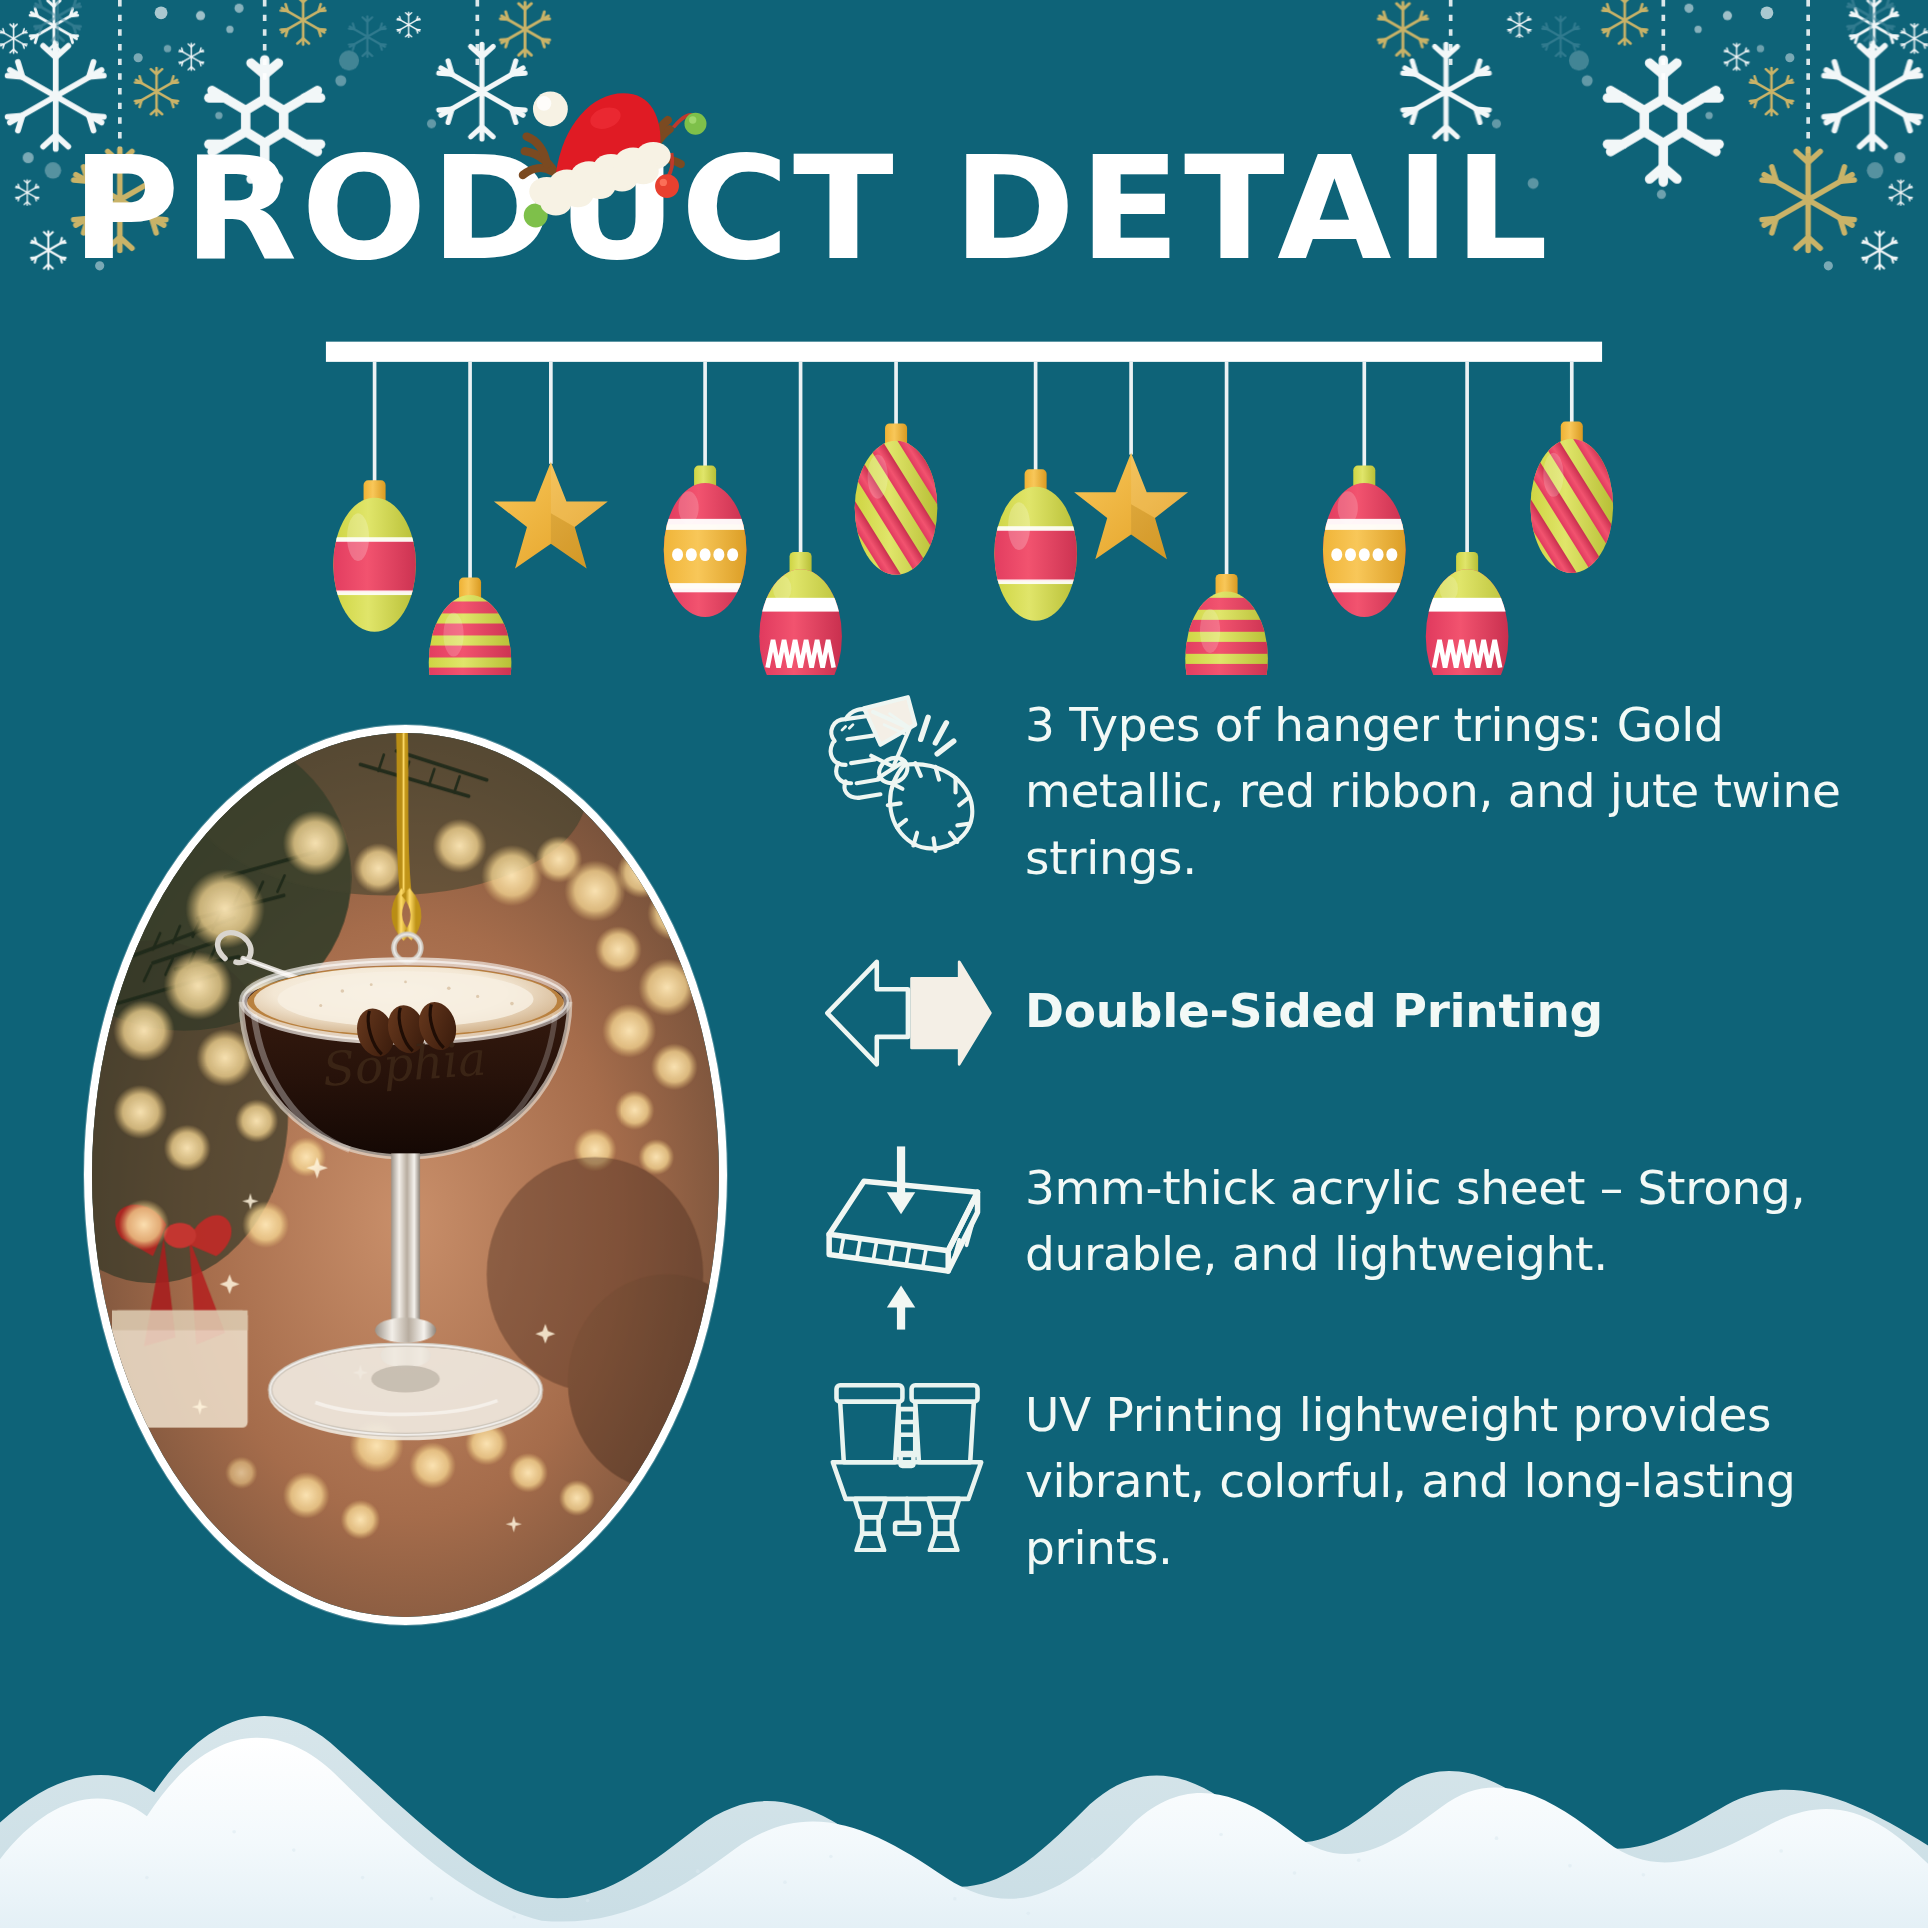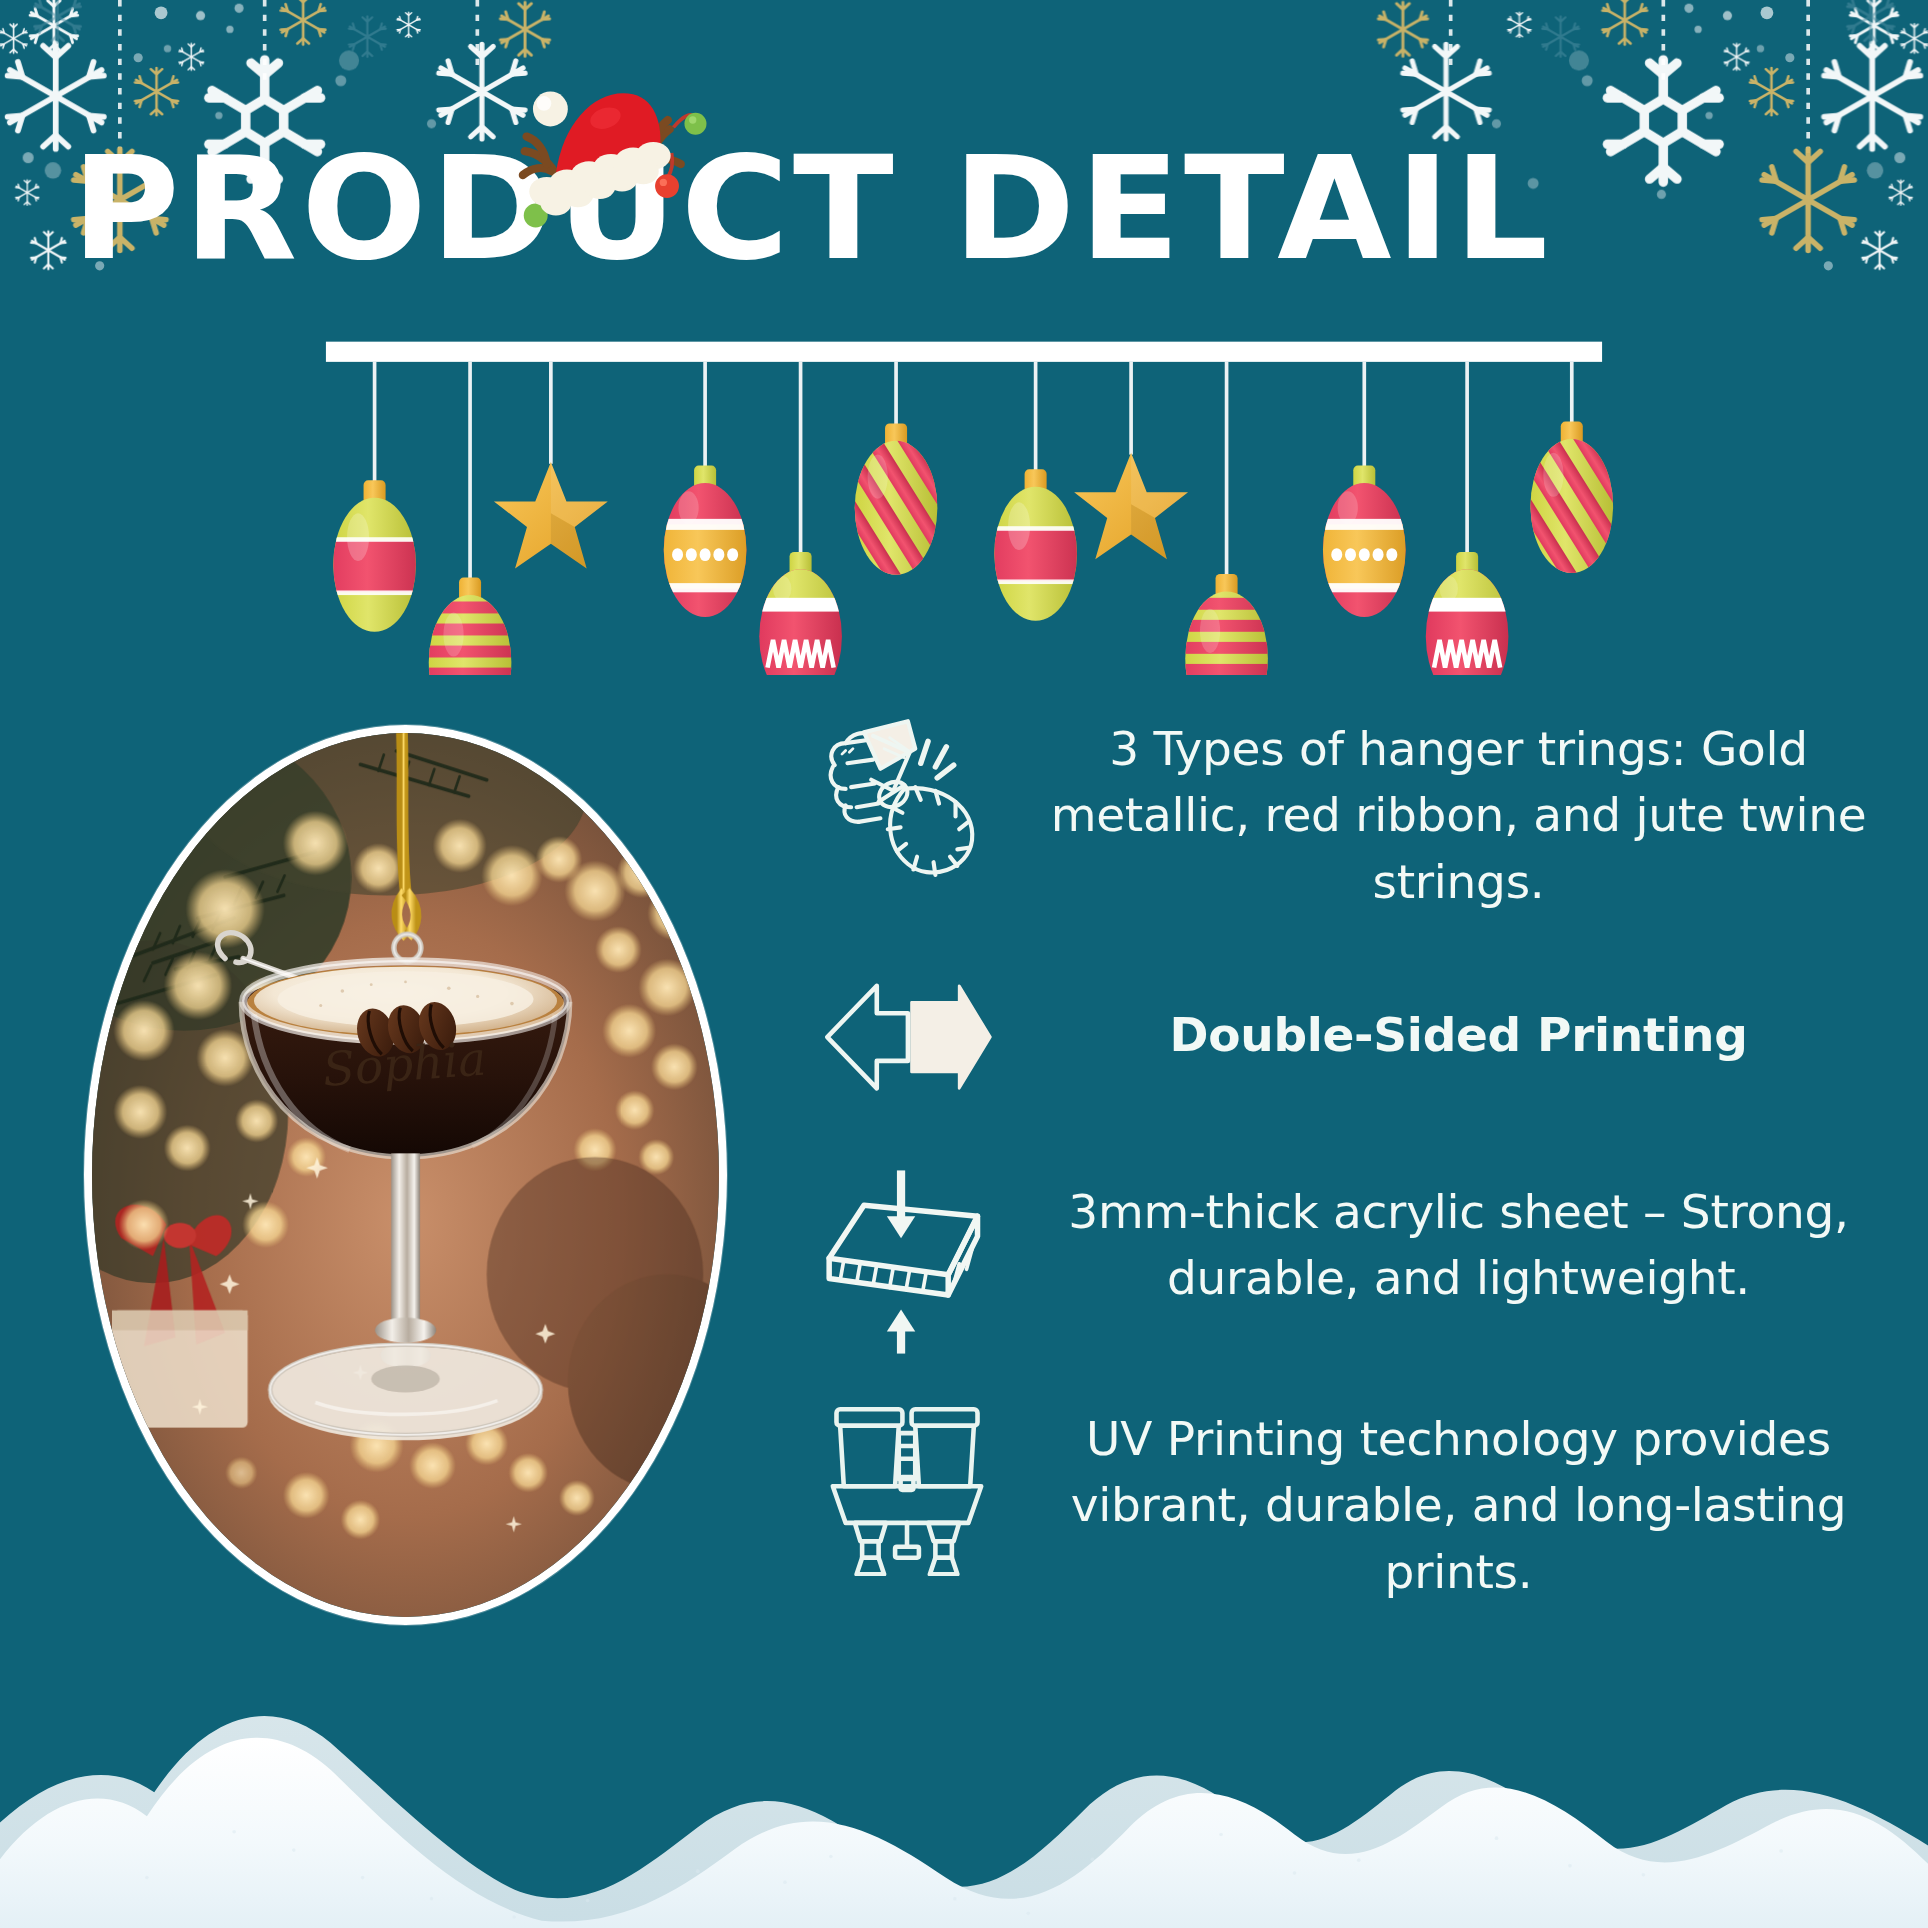--- a/index.html
+++ b/index.html
@@ -45,23 +45,22 @@
     border-radius:50% / 50%;
     border:8.3px solid #ffffff;
     overflow:hidden;
     box-shadow:0 0 0 0.9px rgba(255,255,255,.25);
   }
   .product-oval svg { display:block; width:100%; height:100%; }
 
   
   .features {
     position:absolute;
-    left:808px; top:712px;
+    left:808px; top:688px;
     width:1084px;
-    text-align:center;
   }
   .feature {
     display:flex;
     align-items:flex-start;
     margin-bottom:53px;
     min-height:174px;
   }
   .feature .ic {
     flex:0 0 197px;
     height:174px;
@@ -777,21 +776,21 @@
 
           <path d="M118 132 L 152 132 L 146 152 L 124 152 Z"></path>
           <path d="M126 152 L 144 152 L 144 170 L 126 170 Z"></path>
           <path d="M120 188 L 150 188 L 144 170 L 126 170 Z"></path>
 
           <line x1="95" y1="132" x2="95" y2="158"></line>
           <rect x="82" y="158" width="26" height="12" rx="2"></rect>
         </g>
       </svg>
     </div>
-    <div class="txt">UV Printing technology provides vibrant, durable, and long-lasting prints.</div>
+    <div class="txt">UV Printing lightweight provides vibrant, colorful, and long-lasting prints.</div>
   </div>
 </div>
 
 <div class="snow-drift">
   <svg viewBox="0 0 2100 300" width="1928" height="275" preserveAspectRatio="none" xmlns="http://www.w3.org/2000/svg">
     <defs>
       <linearGradient id="snowG" x1="0" y1="0" x2="0" y2="1">
         <stop offset="0" stop-color="#ffffff"></stop>
         <stop offset="55%" stop-color="#f3f9fc"></stop>
         <stop offset="100%" stop-color="#e4f0f6"></stop>

